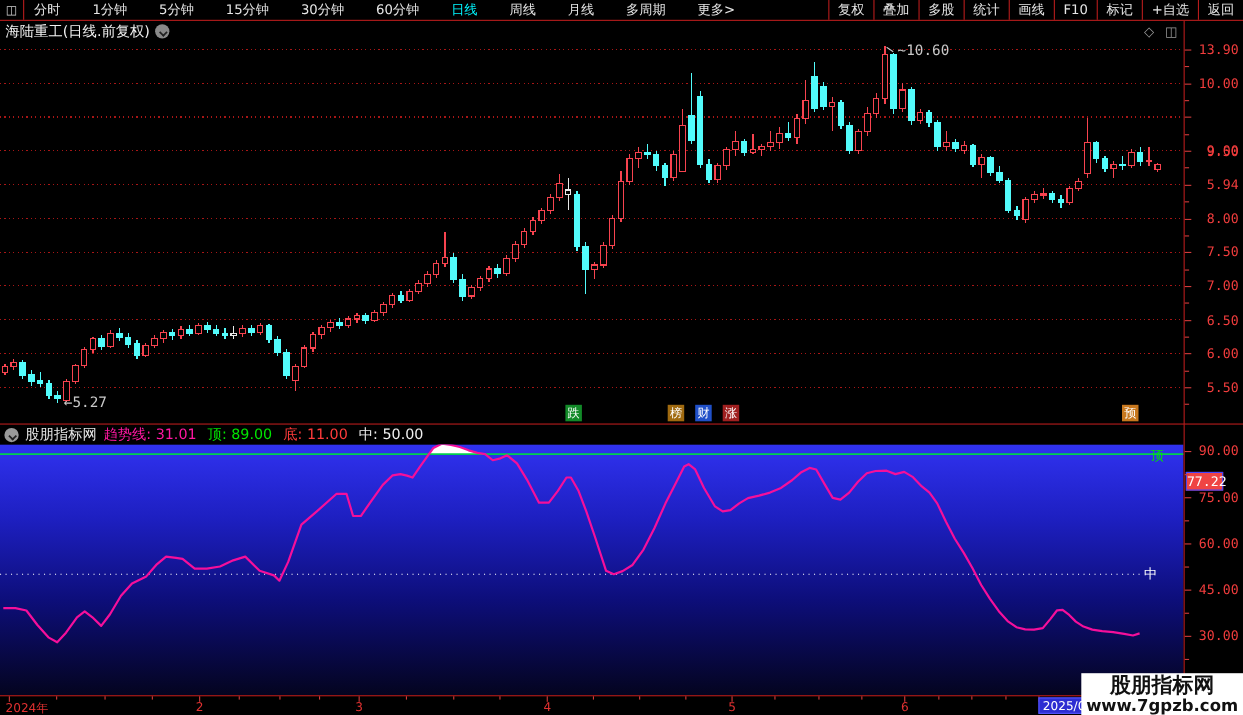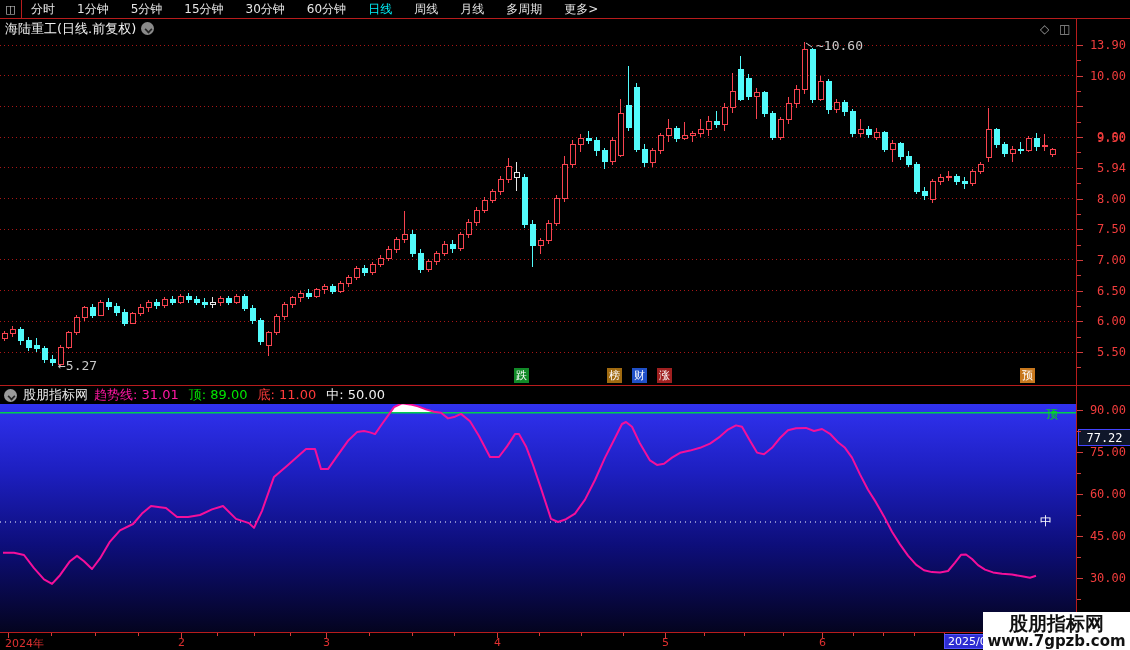--- a/index.html
+++ b/index.html
@@ -2,21 +2,21 @@
 <html><head>
 <meta charset="utf-8">
 <style>
   html,body{margin:0;padding:0;background:#000;}
   #app{position:relative;width:1130px;height:650px;background:#000;overflow:hidden;
        font-family:"DejaVu Sans","Liberation Sans",sans-serif;}
   
   .toolbar{position:absolute;left:0;top:0;width:1130px;height:18px;border-bottom:1px solid #b71c1c;
            display:flex;align-items:stretch;font-size:12px;color:#e6e6e6;}
   .tb-icon-cell{width:21px;border-right:1px solid #b71c1c;display:flex;align-items:center;justify-content:center;color:#cfcfcf;font-size:11px;}
-  .tb-left{display:flex;align-items:center;gap:4px;}
+  .tb-left{display:flex;align-items:center;gap:11px;}
   .tb-item{padding:0 9px;line-height:18px;cursor:default;white-space:nowrap;}
   .tb-item.active{color:#00f6ff;}
   .tb-spacer{flex:1;}
   .tb-right{display:flex;}
   .tb-cell{padding:0 8px;line-height:18px;border-left:1px solid #b71c1c;white-space:nowrap;}
   
   .titlebar{position:absolute;left:0;top:19px;height:19px;color:#f2f2f2;font-size:13px;display:flex;align-items:center;gap:5px;padding-left:5px;}
   .chev-circle{display:inline-block;width:13px;height:13px;border-radius:50%;background:#8a8a8a;position:relative;}
   .chev-circle:after{content:"";position:absolute;left:3.5px;top:4px;width:5px;height:5px;border-right:2px solid #222;border-bottom:2px solid #222;transform:rotate(45deg) scale(.8);}
   .corner-icons{position:absolute;top:22px;color:#9a9a9a;font-size:12px;}
@@ -29,21 +29,21 @@
   .badge{position:absolute;top:368px;width:15px;height:15px;line-height:15px;text-align:center;font-size:11px;color:#fff;}
   
   .ind-header{position:absolute;left:0;top:386px;width:1130px;height:18px;display:flex;align-items:center;font-size:13px;gap:6px;padding-left:4px;}
   .ind-site{color:#e8e8e8;}
   .ind-item{white-space:nowrap;}
   
   .axis-col{position:absolute;left:1077px;width:53px;color:#f23d3d;
             font-family:"DejaVu Sans Mono","Liberation Mono",monospace;font-size:12px;}
   .axis-label{position:absolute;right:4px;white-space:nowrap;}
   .tick{position:absolute;left:0;height:1px;background:#d23c3c;}
-  .curbox{position:absolute;left:1px;width:53px;height:17px;background:#0f172a;border:1px solid #4444ff;
+  .curbox{position:absolute;left:1px;width:34px;height:17px;background:#ef4444;border:1px solid #4444ff;
           color:#fff;text-align:center;line-height:16px;font-size:12px;box-sizing:border-box;}
   .lvl-label{position:absolute;font-size:12px;}
   
   .xaxis{position:absolute;left:0;top:632px;width:1130px;height:18px;border-top:1px solid #b71c1c;background:#000;
          color:#e03030;font-size:11px;}
   .xlabel{position:absolute;top:3px;white-space:nowrap;}
   .xtick{position:absolute;top:0;width:1px;background:#d23c3c;}
   .latest-box{position:absolute;top:1px;height:15px;background:#2d2dd2;border:1px solid #5555ff;color:#fff;
               font-size:11px;line-height:13px;padding:0 3px;box-sizing:border-box;}
   
@@ -66,20 +66,31 @@
         <div class="tb-item">15分钟</div>
         <div class="tb-item">30分钟</div>
         <div class="tb-item">60分钟</div>
         <div class="tb-item active">日线</div>
         <div class="tb-item">周线</div>
         <div class="tb-item">月线</div>
         <div class="tb-item">多周期</div>
         <div class="tb-item">更多&gt;</div>
       </div>
     <div class="tb-spacer"></div>
+    <div class="tb-right" id="tb-right">
+        <div class="tb-cell">复权</div>
+        <div class="tb-cell">叠加</div>
+        <div class="tb-cell">多股</div>
+        <div class="tb-cell">统计</div>
+        <div class="tb-cell">画线</div>
+        <div class="tb-cell">F10</div>
+        <div class="tb-cell">标记</div>
+        <div class="tb-cell">+自选</div>
+        <div class="tb-cell">返回</div>
+      </div>
   </div>
 
   <div class="titlebar">
     <span>海陆重工(日线.前复权)</span>
     <span class="chev-circle"></span>
   </div>
   <div class="corner-icons" style="left:1040px;">◇</div>
   <div class="corner-icons" style="left:1059px;">◫</div>
 
   <svg id="ksvg" width="1076" height="348">

